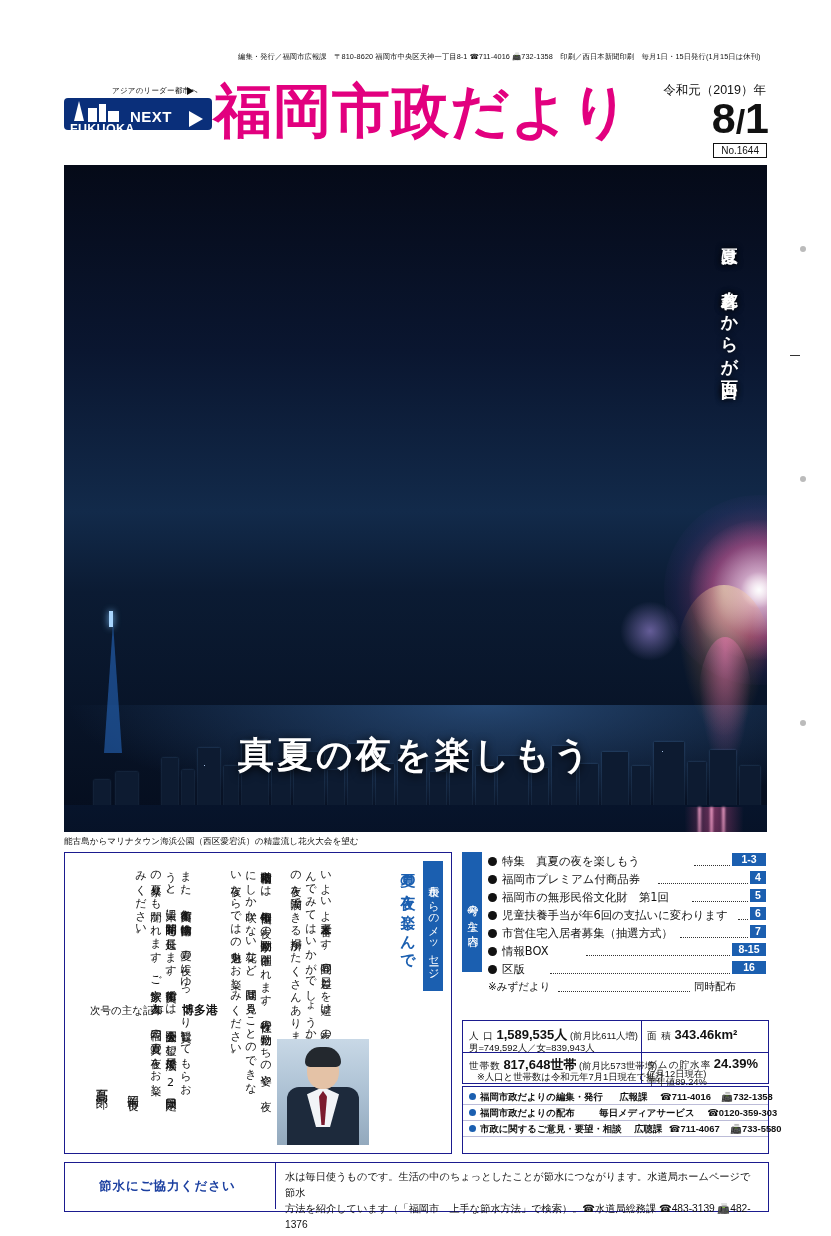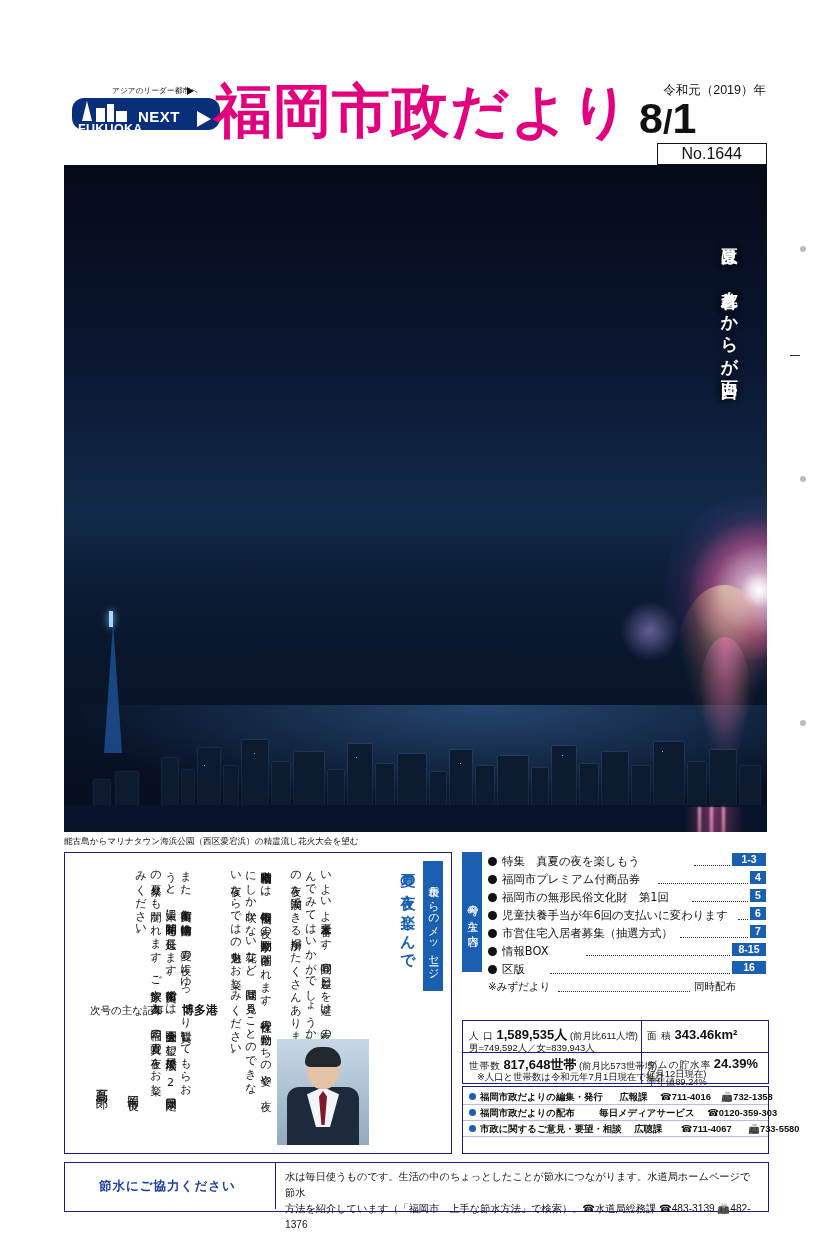--- a/index.html
+++ b/index.html
@@ -4,34 +4,34 @@
 <style>
   html,body{margin:0;padding:0;background:#ffffff;}
   body{width:831px;height:1236px;position:relative;font-family:"Liberation Sans","DejaVu Sans",sans-serif;color:#111;}
   .page{position:absolute;inset:0;width:831px;height:1236px;overflow:hidden;background:#fff;}
 
   
   .imprint{position:absolute;left:238px;top:52px;width:560px;font-size:7.3px;letter-spacing:.1px;color:#111;white-space:nowrap;}
   .logo{position:absolute;left:64px;top:86px;width:148px;height:58px;}
   .logo .tag{position:absolute;left:48px;top:0px;font-size:7.5px;color:#111;letter-spacing:.2px;}
   .logo .arrowtag{position:absolute;left:123px;top:1px;width:0;height:0;border-left:7px solid #111;border-top:4px solid transparent;border-bottom:4px solid transparent;}
-  .logo .mark{position:absolute;left:8px;top:12px;width:148px;height:32px;background:#0a2f7a;border-radius:12px;}
+  .logo .mark{position:absolute;left:0px;top:12px;width:148px;height:32px;background:#0a2f7a;border-radius:4px;}
   .logo .mark .tower{position:absolute;left:10px;top:3px;width:0;height:0;border-left:5px solid transparent;border-right:5px solid transparent;border-bottom:20px solid #fff;}
   .logo .mark .bldg1{position:absolute;left:24px;top:10px;width:9px;height:14px;background:#fff;}
   .logo .mark .bldg2{position:absolute;left:35px;top:6px;width:7px;height:18px;background:#fff;}
   .logo .mark .bldg3{position:absolute;left:44px;top:13px;width:11px;height:11px;background:#fff;}
   .logo .mark .fk{position:absolute;left:6px;top:24px;font-size:12.5px;font-weight:bold;color:#fff;letter-spacing:.3px;}
   .logo .mark .nx{position:absolute;left:66px;top:10px;font-size:15px;font-weight:bold;color:#fff;letter-spacing:.5px;}
   .logo .mark .nxarrow{position:absolute;left:125px;top:13px;width:0;height:0;border-left:14px solid #fff;border-top:8px solid transparent;border-bottom:8px solid transparent;}
 
   .title{position:absolute;left:214px;top:82px;font-size:58px;line-height:58px;font-weight:bold;color:#e2007f;letter-spacing:1px;white-space:nowrap;font-family:"DejaVu Sans",sans-serif;}
   .era{position:absolute;right:65px;top:82px;text-align:center;font-size:12.5px;color:#111;white-space:nowrap;}
-  .bigdate{position:absolute;right:62px;top:96px;width:130px;text-align:left;font-size:43px;line-height:44px;font-weight:bold;color:#111;}
+  .bigdate{position:absolute;right:62px;top:96px;width:130px;text-align:right;font-size:43px;line-height:44px;font-weight:bold;color:#111;}
   .bigdate .slash{font-size:34px;}
-  .issue{position:absolute;right:64px;top:143px;border:1px solid #111;padding:1px 24px;font-size:16px;}
+  .issue{position:absolute;right:64px;top:143px;border:1px solid #111;padding:1px 7px;font-size:10px;}
 
   
   .hero{position:absolute;left:64px;top:165px;width:703px;height:667px;overflow:hidden;background:#040b1c;}
   .sky{position:absolute;inset:0;background:linear-gradient(180deg,#050a18 0%,#0a1630 28%,#122a4a 52%,#0b1b33 64%,#050d1d 100%);}
   .horizonglow{position:absolute;left:0;top:540px;width:703px;height:110px;background:radial-gradient(ellipse at 60% 0%,rgba(60,110,170,.55),rgba(5,12,28,0) 70%);}
   .water{position:absolute;left:0;top:640px;width:703px;height:192px;background:linear-gradient(180deg,#07142b 0%,#050d1e 60%,#030912 100%);}
   .refl{position:absolute;top:642px;width:3px;height:120px;background:linear-gradient(180deg,rgba(255,170,210,.85),rgba(255,120,180,0));filter:blur(1px);}
   .refl2{position:absolute;top:642px;width:60px;height:150px;background:radial-gradient(ellipse at 50% 0%,rgba(255,90,160,.42),rgba(255,90,160,0) 70%);}
   .skyline{position:absolute;left:0;top:540px;width:703px;height:105px;}
   .b{position:absolute;bottom:0;background:#0d1b31;box-shadow:0 0 2px rgba(120,180,240,.35);}
@@ -102,20 +102,21 @@
 </head>
 <body>
 
 <div class="page">
 
   <div class="reg" style="left:800px;top:246px;"></div>
   <div class="reg" style="left:800px;top:476px;"></div>
   <div class="reg" style="left:800px;top:720px;"></div>
   <div class="crop" style="left:790px;top:355px;"></div>
 
+  <div class="imprint">編集・発行／福岡市広報課　〒810-8620 福岡市中央区天神一丁目8-1 ☎711-4016 📠732-1358　印刷／西日本新聞印刷　毎月1日・15日発行(1月15日は休刊)</div>
 
   <div class="logo">
     <div class="tag">アジアのリーダー都市へ</div>
     <div class="arrowtag"></div>
     <div class="mark">
       <div class="tower"></div>
       <div class="bldg1"></div>
       <div class="bldg2"></div>
       <div class="bldg3"></div>
       <div class="fk">FUKUOKA</div>
@@ -179,20 +180,21 @@
       <div class="dot" style="left:598px;top:46px;"></div>
     </div>
 
     <div class="water"></div>
     <div class="refl2" style="left:620px;"></div>
     <div class="refl" style="left:646px;"></div>
     <div class="refl" style="left:658px;height:100px;"></div>
     <div class="refl" style="left:634px;height:90px;"></div>
 
     <div class="photo-cap-left">夏は、夕暮れからが面白い。</div>
+    <div class="hero-title">真夏の夜を楽しもう</div>
   </div>
   <div class="hero-caption">能古島からマリナタウン海浜公園（西区愛宕浜）の精霊流し花火大会を望む</div>
 
   <div class="lower">
 
     <div class="msgbox">
       <div class="msg-tab">
         <div class="vtext">市長からのメッセージ</div>
       </div>
       <div class="msg-head vtext">夏の夜を楽しんで</div>
@@ -290,22 +292,22 @@
       <div class="csep" style="top:17px;"></div>
       <div class="crow" style="top:18px;">
         <span class="cb"></span><span>福岡市政だよりの配布</span>
         <span style="margin-left:22px;">毎日メディアサービス</span>
         <span style="margin-left:10px;">☎0120-359-303</span>
       </div>
       <div class="csep" style="top:33px;"></div>
       <div class="crow" style="top:34px;">
         <span class="cb"></span><span>市政に関するご意見・要望・相談</span>
         <span style="margin-left:10px;">広聴課</span>
-        <span style="margin-left:16px;">☎711-4067</span>
-        <span style="margin-left:14px;">📠733-5580</span>
+        <span style="margin-left:4px;">☎711-4067</span>
+        <span style="margin-left:8px;">📠733-5580</span>
       </div>
       <div class="csep" style="top:49px;"></div>
     </div>
   </div>
 
   <div class="bottom">
     <div class="bt-left">
       <div class="t">節水にご協力ください</div>
     </div>
     <div class="bt-div"></div>

